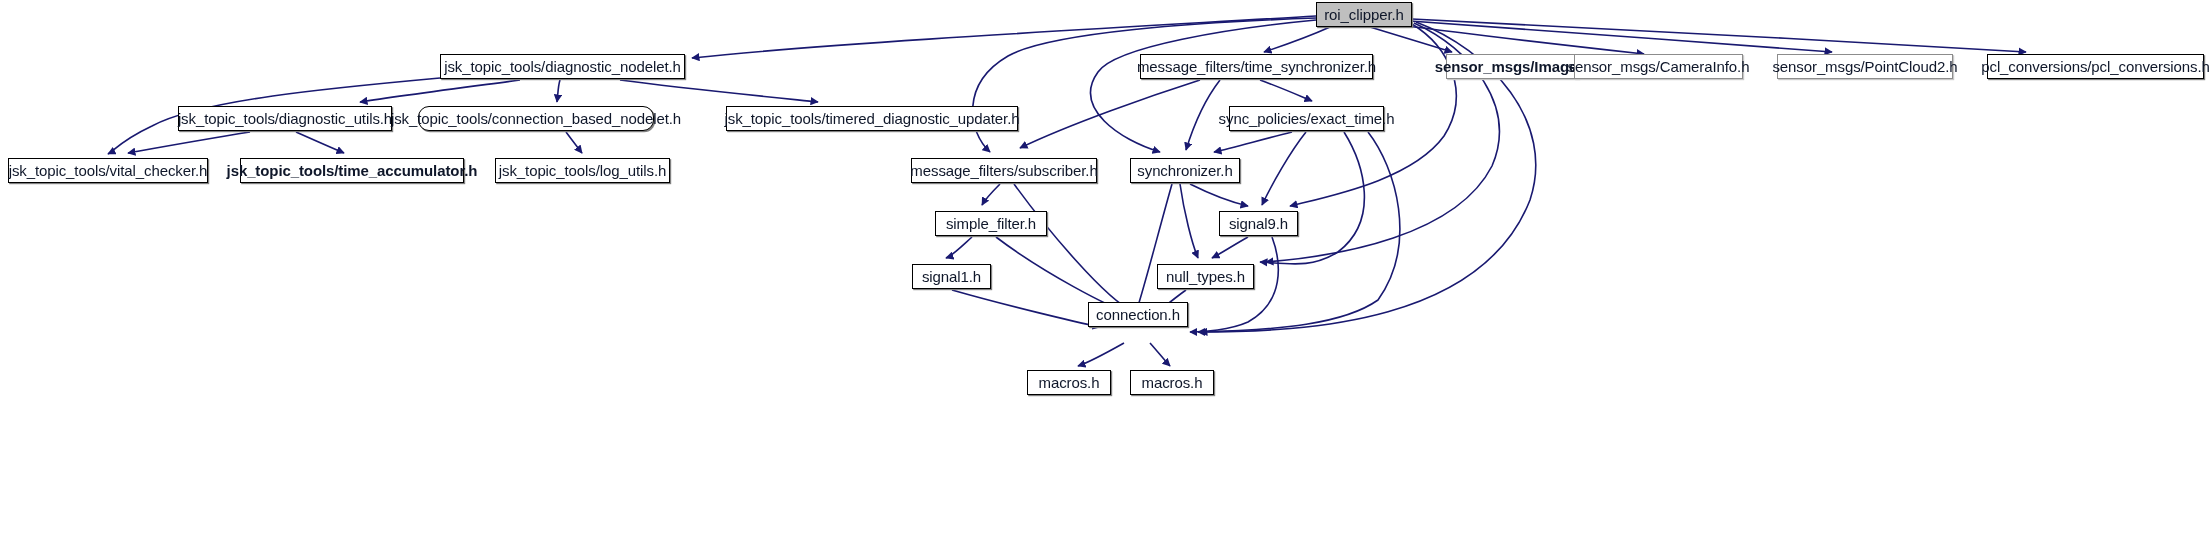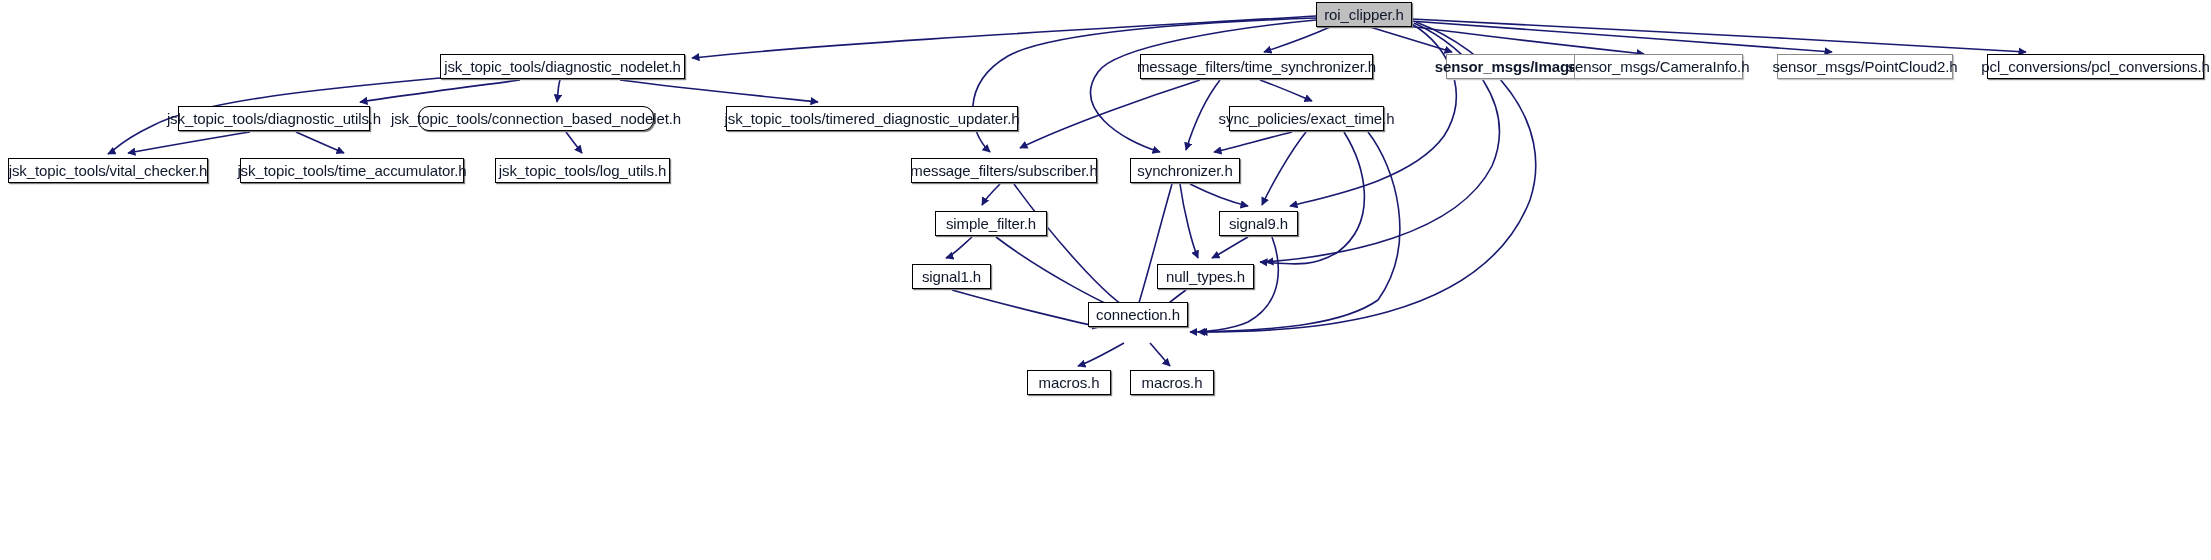--- a/index.html
+++ b/index.html
@@ -125,36 +125,36 @@
       </div>
       <div class="node thin" style="left: 1574px; top: 54px; width: 169px;">
         <span class="node-label">sensor_msgs/CameraInfo.h</span>
       </div>
       <div class="node thin" style="left: 1777px; top: 54px; width: 176px;">
         <span class="node-label">sensor_msgs/PointCloud2.h</span>
       </div>
       <div class="node" style="left: 1987px; top: 54px; width: 217px;">
         <span class="node-label">pcl_conversions/pcl_conversions.h</span>
       </div>
-      <div class="node" style="left: 178px; top: 106px; width: 192px;">
+      <div class="node" style="left: 178px; top: 106px; width: 214px;">
         <span class="node-label">jsk_topic_tools/diagnostic_utils.h</span>
       </div>
       <div class="node" style="left: 418px; top: 106px; width: 236px; border-radius: 11px;">
         <span class="node-label">jsk_topic_tools/connection_based_nodelet.h</span>
       </div>
       <div class="node" style="left: 726px; top: 106px; width: 292px;">
         <span class="node-label">jsk_topic_tools/timered_diagnostic_updater.h</span>
       </div>
       <div class="node" style="left: 1229px; top: 106px; width: 155px;">
         <span class="node-label">sync_policies/exact_time.h</span>
       </div>
       <div class="node" style="left: 8px; top: 158px; width: 200px;">
         <span class="node-label">jsk_topic_tools/vital_checker.h</span>
       </div>
-      <div class="node" style="left: 240px; top: 158px; width: 224px;">
+      <div class="node" style="left: 240px; top: 158px; width: 224px; font-weight: bold;">
         <span class="node-label">jsk_topic_tools/time_accumulator.h</span>
       </div>
       <div class="node" style="left: 495px; top: 158px; width: 175px;">
         <span class="node-label">jsk_topic_tools/log_utils.h</span>
       </div>
       <div class="node" style="left: 911px; top: 158px; width: 186px;">
         <span class="node-label">message_filters/subscriber.h</span>
       </div>
       <div class="node" style="left: 1130px; top: 158px; width: 110px;">
         <span class="node-label">synchronizer.h</span>

